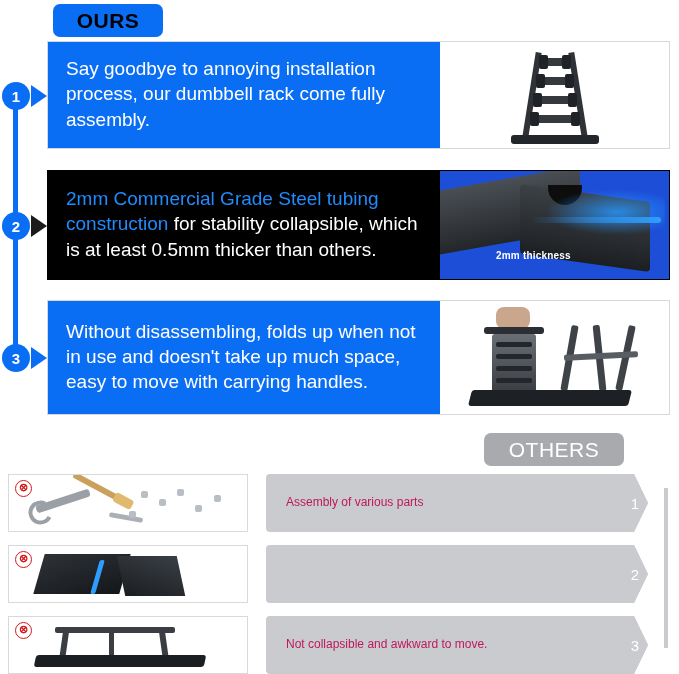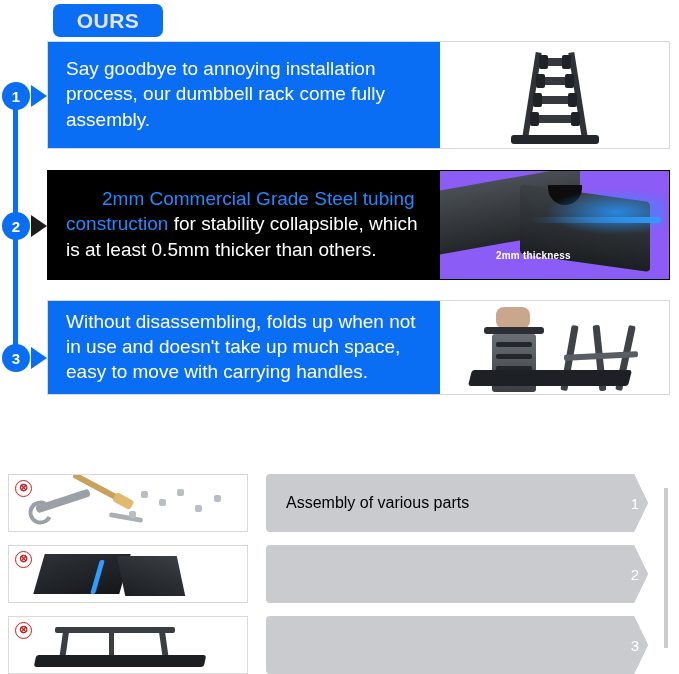--- a/index.html
+++ b/index.html
@@ -27,21 +27,21 @@
     top: 4px;
     width: 110px;
     height: 33px;
     background: #0a6ef5;
     border-radius: 7px;
     display: flex;
     align-items: center;
     justify-content: center;
   }
   .ours-badge span {
-    color: #e5e5e5;
+    color: #000000;
     font-size: 21px;
     font-weight: bold;
     letter-spacing: 0.5px;
   }
 
   
   .spine {
     position: absolute;
     left: 13px;
     top: 105px;
@@ -89,47 +89,47 @@
     position: absolute;
     left: 47px;
     width: 623px;
     border: 1px solid #d8d8d8;
     box-sizing: border-box;
     display: flex;
     overflow: hidden;
   }
   .panel.p1 { top: 41px; height: 108px; }
   .panel.p2 { top: 170px; height: 110px; background: #000; border-color:#000; }
-  .panel.p3 { top: 300px; height: 95px; }
+  .panel.p3 { top: 300px; height: 115px; }
 
   .panel-text {
     width: 392px;
     box-sizing: border-box;
     padding: 8px 14px 10px 18px;
     display: flex;
     align-items: center;
   }
   .p1 .panel-text, .p3 .panel-text { background: #0a6ef5; }
   .p2 .panel-text { background: #000000; }
 
   .panel-text p {
     margin: 0;
     color: #ffffff;
     font-size: 19px;
     line-height: 1.32;
     font-weight: 500;
   }
-  .hl { color: #1e8bff; margin-left: 36px; }
+  .hl { color: #1e8bff; }
 
   .panel-img {
     flex: 1;
     background: #ffffff;
     position: relative;
   }
-  .p2 .panel-img { background: #8b5cf6; }
+  .p2 .panel-img { background: #1d4ed8; }
 
   
   .rack {
     position: absolute;
     left: 50%;
     top: 6px;
     transform: translateX(-50%);
     width: 120px;
     height: 96px;
   }
@@ -345,22 +345,22 @@
     background: #c9cbce;
     border-radius: 4px 0 0 4px;
     display: flex;
     align-items: center;
     padding: 0 14px 0 20px;
     position: relative;
     clip-path: polygon(0 0, calc(100% - 14px) 0, 100% 50%, calc(100% - 14px) 100%, 0 100%);
   }
   .obar p {
     margin: 0;
-    color: #000000;
-    font-size: 16px;
+    color: #be185d;
+    font-size: 12px;
     line-height: 1.3;
   }
   .onum {
     position: absolute;
     right: 0;
     width: 26px;
     height: 58px;
     background: #c9cbce;
     color: #fff;
     font-size: 15px;
@@ -515,20 +515,23 @@
           <span class="l1"></span>
           <span class="l2"></span>
           <span class="l3"></span>
           <div class="cross"></div>
         </div>
         <div class="darkbase"></div>
       </div>
     </div>
   </div>
 
+  <div class="others-badge">
+    <span>OTHERS</span>
+  </div>
 
   <div class="ospine"></div>
 
   <div class="orow o1">
     <div class="othumb">
       <div class="xmark">⊗</div>
       <div class="tools">
         <div class="wrench"></div>
         <div class="screwdriver"></div>
         <div class="allen"></div>
@@ -565,17 +568,18 @@
       <div class="xmark">⊗</div>
       <div class="frame3">
         <div class="bar top"></div>
         <div class="bar lft"></div>
         <div class="bar mid"></div>
         <div class="bar rgt"></div>
         <div class="base"></div>
       </div>
     </div>
     <div class="obar">
+      <p>Not collapsible and awkward to move.</p>
       <div class="onum">3</div>
     </div>
   </div>
 
 </div>
 
 </body></html>

